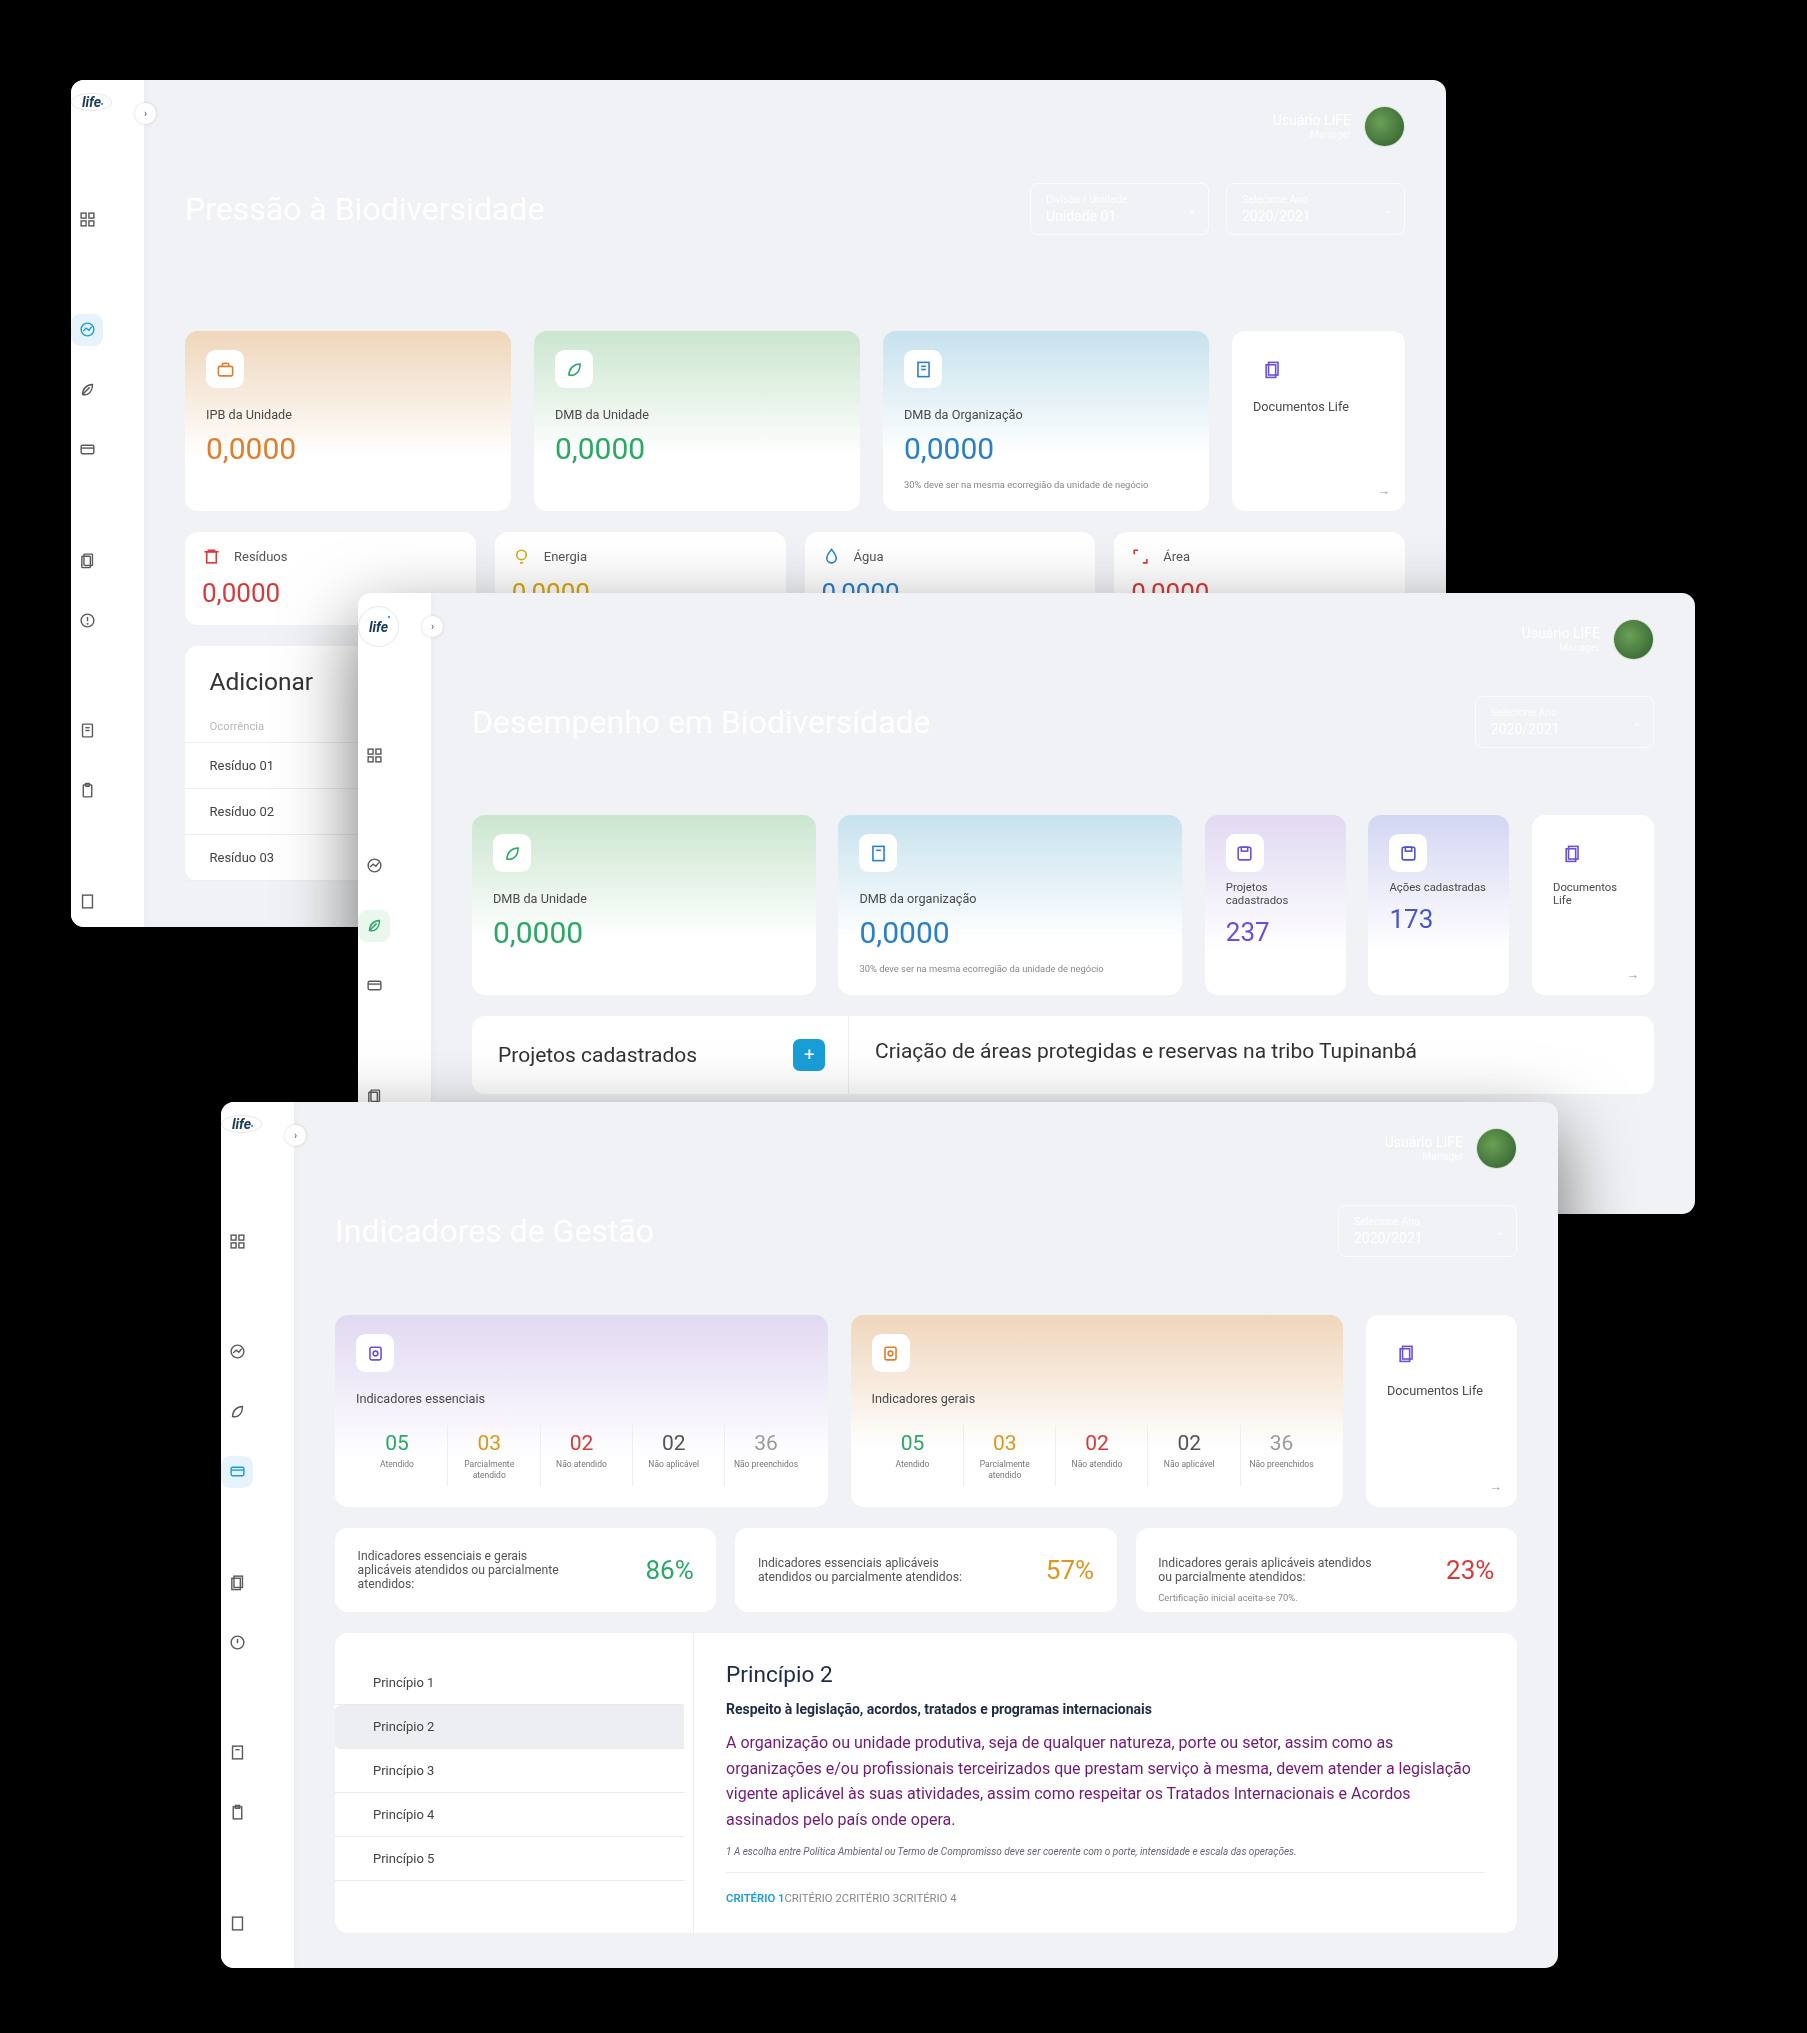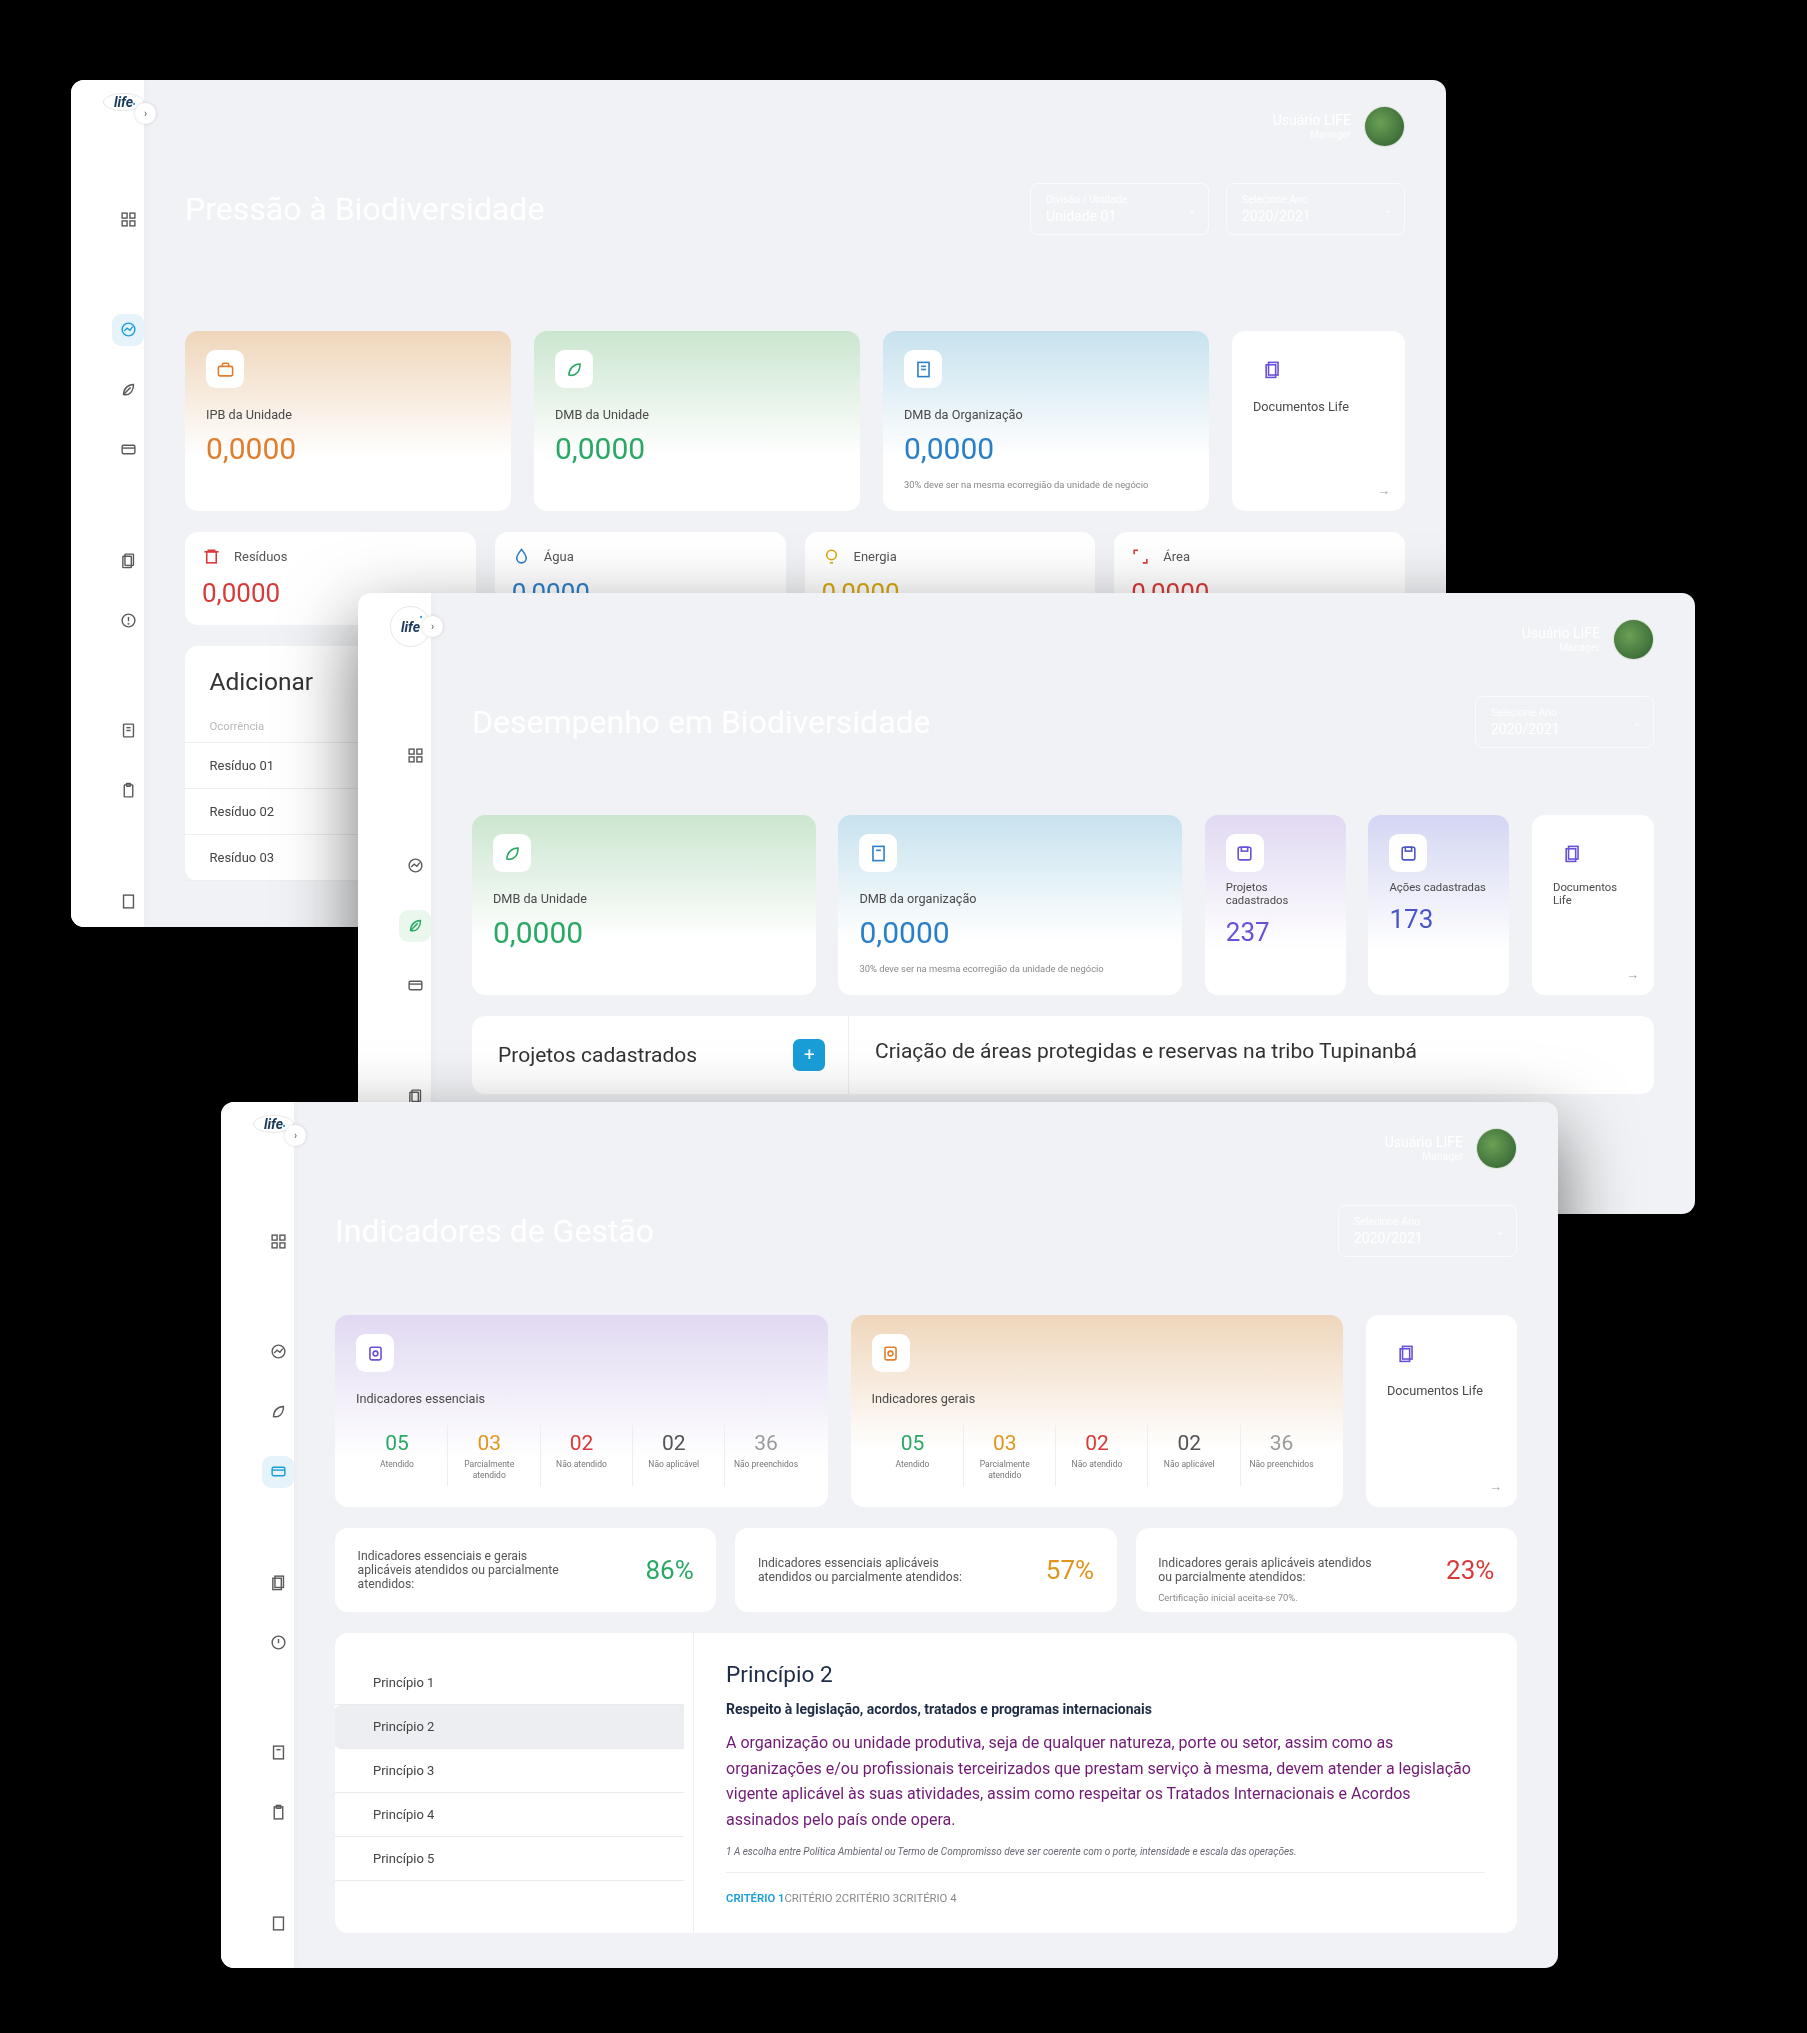--- a/index.html
+++ b/index.html
@@ -20,21 +20,21 @@
   }
   
   .win-a { top: 80px; left: 71px; width: 1375px; height: 847px; z-index: 1; }
   .win-b { top: 593px; left: 358px; width: 1337px; height: 621px; z-index: 2; }
   .win-c { top: 1102px; left: 221px; width: 1337px; height: 866px; z-index: 3; }
 
   
   .sidebar {
     position: absolute; left: 0; top: 0; bottom: 0; width: 73px;
     background: #fff; display: flex; flex-direction: column;
-    align-items: flex-end; padding: 13px 0 19px;
+    align-items: flex-start; padding: 13px 0 19px;
     box-shadow: 1.9px 0 7.5px rgba(0,0,0,0.03);
     gap: 24px;
   }
   .logo {
     width: 41px; height: 41px; border-radius: 50%; background: #fff;
     border: 0.9px solid #e6e6e6; display: flex; align-items: center;
     justify-content: center; font-weight: 700; font-size: 14px;
     color: #1a3a5a; font-style: italic; position: relative;
   }
   .logo::after { content:"•"; position:absolute; top:3.8px; right:7.5px; color:#2ea0d6; font-size:9.4px;}
@@ -321,36 +321,36 @@
               <polyline points="3,6 21,6"></polyline>
               <path d="M8 6V4h8v2"></path>
               <rect x="6" y="6" width="12" height="14"></rect>
             </svg>
             <span class="mini-label">Resíduos</span>
           </div>
         <div class="mini-val v-red">0,0000</div>
       </div>
       <div class="mini">
         <div class="mini-head">
-            <svg viewBox="0 0 24 24" fill="none" stroke="#2a7fc9" stroke-width="2">
-              <path d="M12 3c4 5 6 8 6 11a6 6 0 11-12 0c0-3 2-6 6-11z"></path>
-            </svg>
-            <span class="mini-label">Água</span>
-          </div>
-        <div class="mini-val v-blue">0,0000</div>
-      </div>
-      <div class="mini">
-        <div class="mini-head">
             <svg viewBox="0 0 24 24" fill="none" stroke="#d8a80e" stroke-width="2">
               <circle cx="12" cy="10" r="6"></circle>
               <line x1="10" y1="20" x2="14" y2="20"></line>
             </svg>
             <span class="mini-label">Energia</span>
           </div>
         <div class="mini-val v-yellow">0,0000</div>
+      </div>
+      <div class="mini">
+        <div class="mini-head">
+            <svg viewBox="0 0 24 24" fill="none" stroke="#2a7fc9" stroke-width="2">
+              <path d="M12 3c4 5 6 8 6 11a6 6 0 11-12 0c0-3 2-6 6-11z"></path>
+            </svg>
+            <span class="mini-label">Água</span>
+          </div>
+        <div class="mini-val v-blue">0,0000</div>
       </div>
       <div class="mini">
         <div class="mini-head">
             <svg viewBox="0 0 24 24" fill="none" stroke="#d83a3a" stroke-width="2">
               <polyline points="4,9 4,4 9,4"></polyline>
               <polyline points="20,15 20,20 15,20"></polyline>
             </svg>
             <span class="mini-label">Área</span>
           </div>
         <div class="mini-val v-red">0,0000</div>

